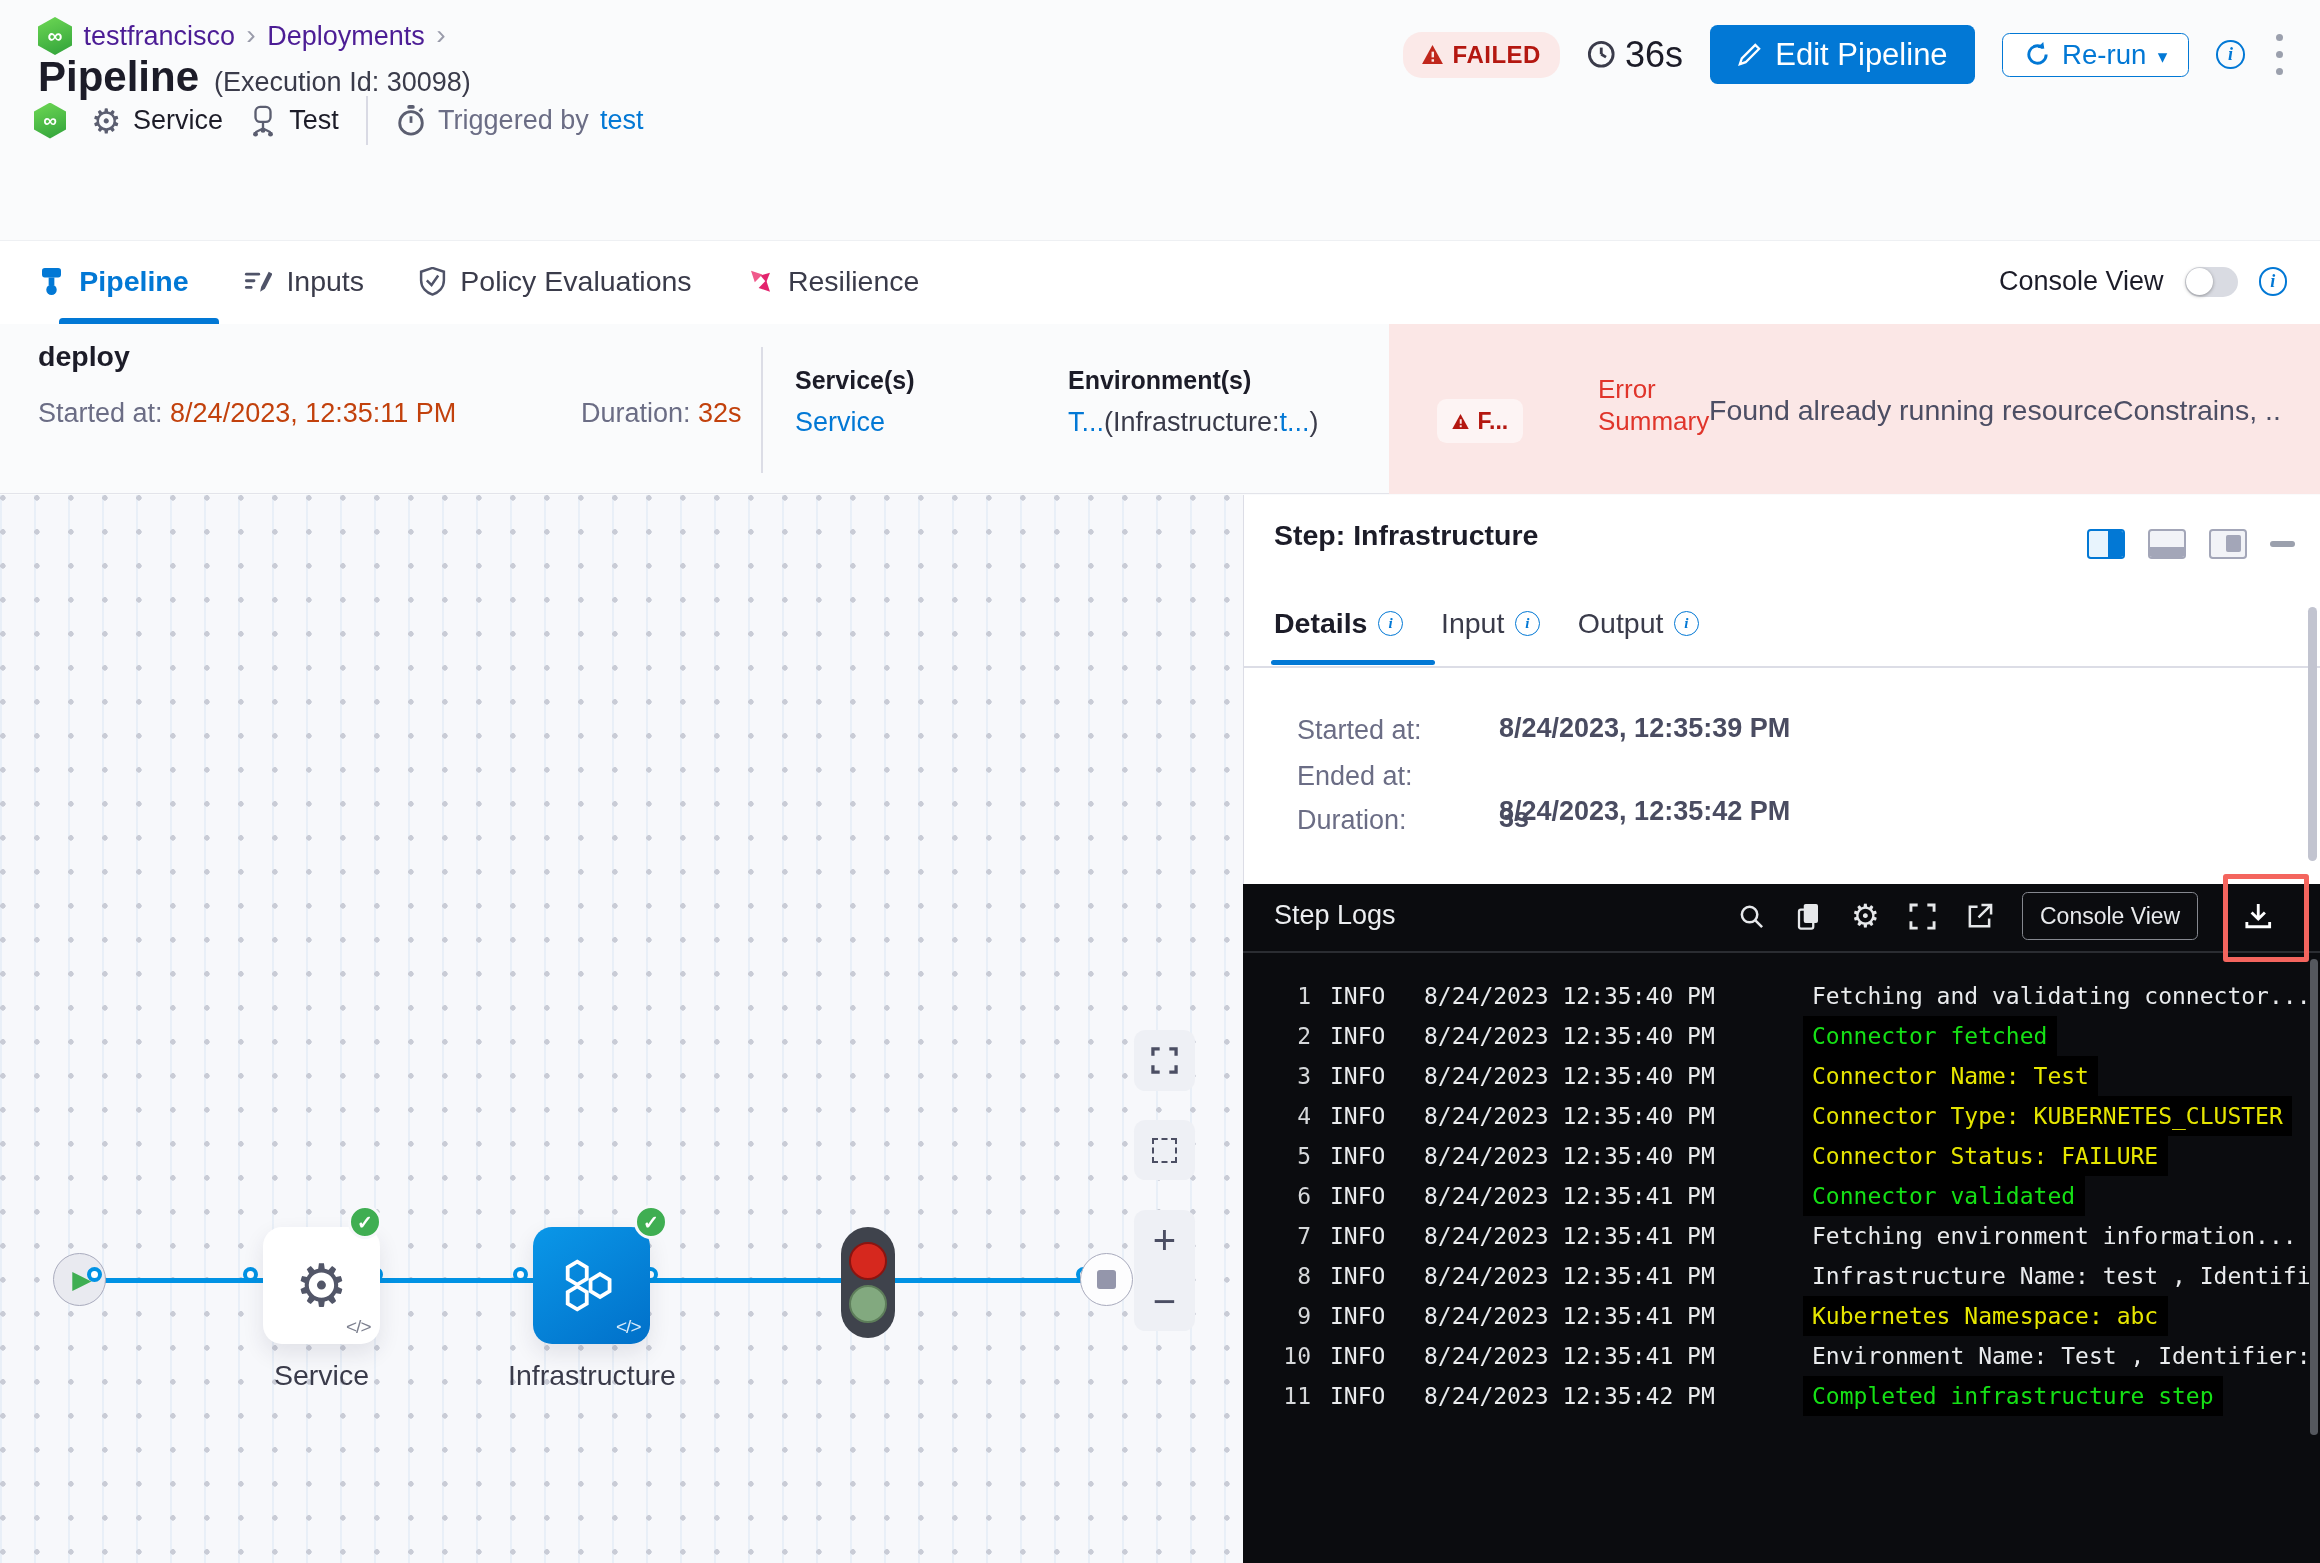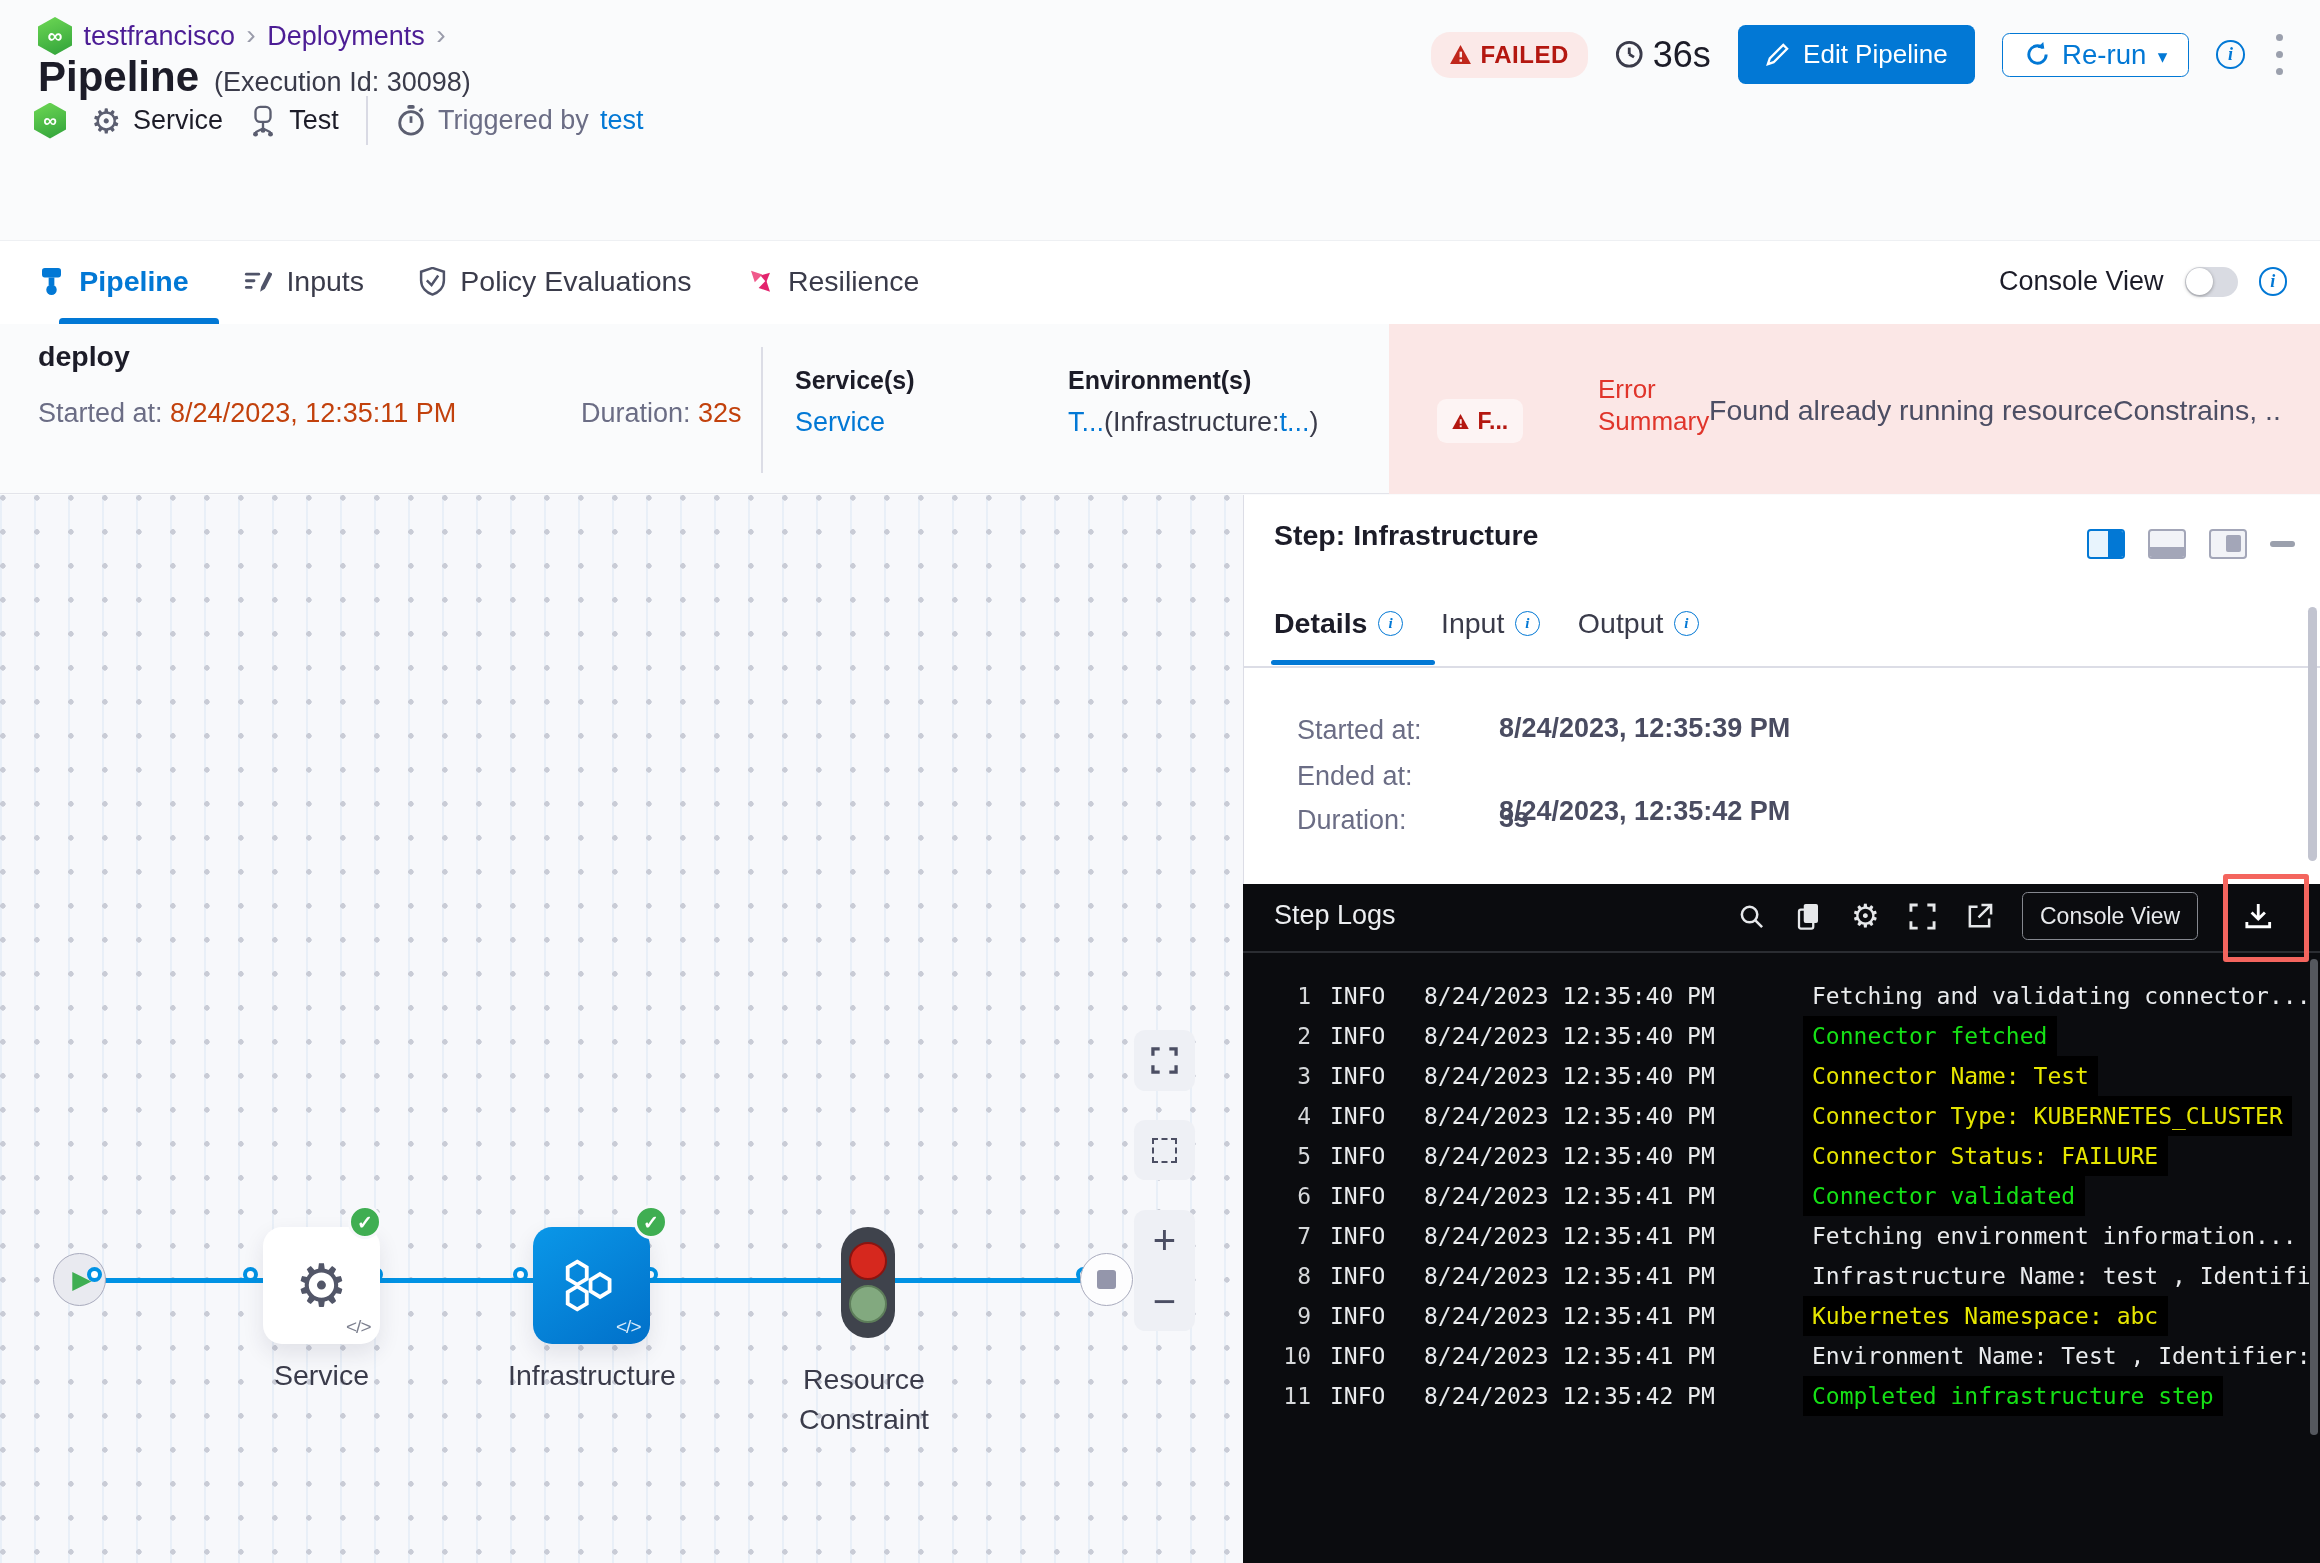--- a/index.html
+++ b/index.html
@@ -21,21 +21,21 @@
   .meta-row .hexlogo { width:32px; height:36px; font-size:19px; }
   .meta-ico { font-size:34px; color:#5b5e70; margin:0 11.4px 0 25px; }
   .meta-div { width:1.9px; height:49px; background:#d9dae4; margin:0 27px; }
   .meta-gray { color:#6b6d85; margin-right:11.4px; }
   .trigger-user { color:#0278d5; }
 
   .top-actions { right:34px; top:25px; display:flex; align-items:center; gap:27px; }
   .failed-badge { height:46px; background:#fbe9e8; border-radius:19px; padding:0 19px; display:flex; align-items:center; gap:9.5px;
     color:#b41710; font-weight:bold; font-size:24px; letter-spacing:0.5px; }
   .elapsed { display:flex; align-items:center; gap:9.5px; font-size:36px; color:#1c1c28; }
-  .btn-primary { height:59px; border-radius:7.6px; background:#0278d5; color:#fff; font-size:26px; display:flex; align-items:center; gap:13.3px; padding:0 27px; cursor:pointer; }
+  .btn-primary { height:59px; border-radius:7.6px; background:#0278d5; color:#fff; font-size:31px; display:flex; align-items:center; gap:13.3px; padding:0 27px; cursor:pointer; }
   .btn-outline { height:44px; border-radius:7.6px; background:#fff; border:1.9px solid #0278d5; color:#0278d5; font-size:27.6px; display:flex; align-items:center; gap:11.4px; padding:0 21px; cursor:pointer; }
   .caret { font-size:19px; padding-top:3.8px; }
   .info-circle { width:28.5px; height:28.5px; border:2.4px solid #0278d5; border-radius:50%; color:#0278d5; font-size:18px;
     display:flex; align-items:center; justify-content:center; font-family:"Liberation Serif",serif; font-style:italic; font-weight:bold; flex:0 0 auto; }
   .kebab { display:flex; flex-direction:column; gap:9.5px; padding:3.8px; cursor:pointer; }
   .kebab i { width:7.6px; height:7.6px; border-radius:50%; background:#9ba0ad; }
 
   
   .tabbar { left:0; top:240px; width:2321px; height:85px; background:#fff; border-top:1px solid #eef0f3; border-bottom:1.9px solid #d9dbe4; }
   .tabs { left:38px; top:240px; height:83px; display:flex; align-items:center; gap:55px; }
@@ -327,23 +327,20 @@
       </svg>
       <span class="code-glyph">&lt;/&gt;</span>
     </div>
     <div class="check-badge" style="left:634px;top:710px;">✓</div>
     <div class="node-label" style="left:490px;top:864px;width:204px;">Infrastructure</div>
 
     <div class="abs traffic">
       <div class="red"></div>
       <div class="green"></div>
     </div>
-    <div class="node-label" style="left:769px;top:864px;width:190px;line-height:40px;">
-      <span>Resource</span><br><span>Constraint</span>
-    </div>
 
     <div class="abs end-node">
         <i></i>
       </div>
 
     <div class="ctl ctl-fit">
       <svg width="27" height="27" viewBox="0 0 28 28">
           <path d="M2 9 V2 H9 M19 2 H26 V9 M26 19 V26 H19 M9 26 H2 V19" fill="none" stroke="#4b4e63" stroke-width="3.4"></path>
         </svg>
     </div>

